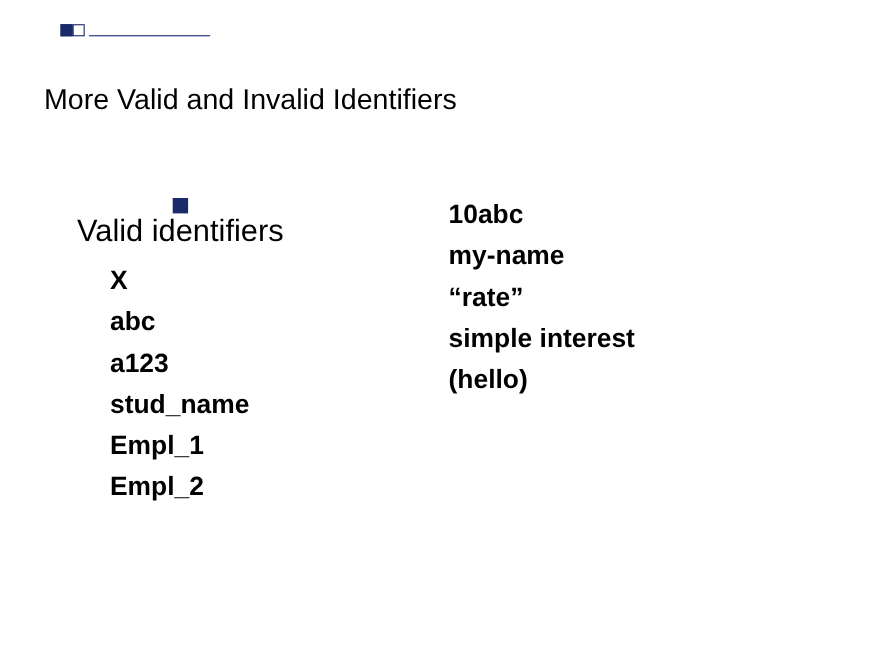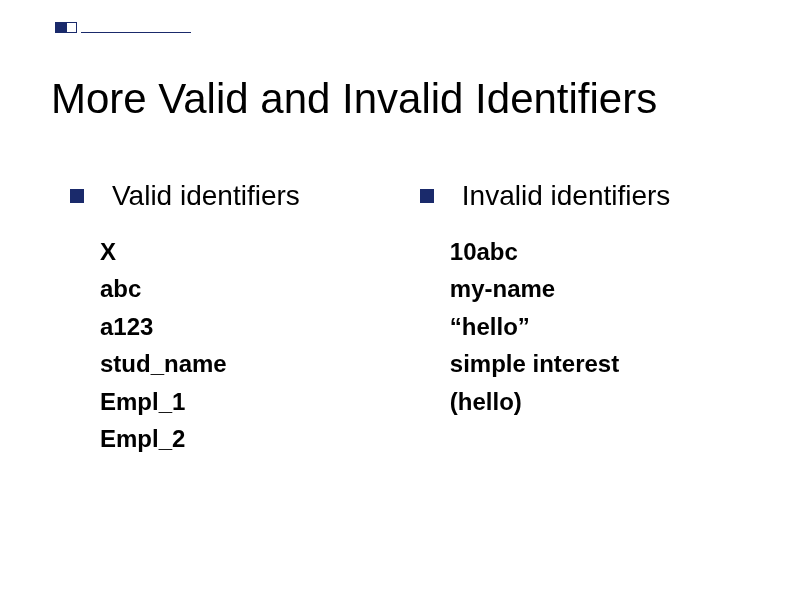--- a/index.html
+++ b/index.html
@@ -30,43 +30,44 @@
   .decor .line {
     border-bottom: 1px solid #1a2a6b;
     width: 110px;
     height: 1px;
     margin-left: 4px;
     margin-bottom: 0px;
   }
   .title {
     position: absolute;
     top: 75px;
-    left: 51px;
-    font-size: 42px;
+    left: 40px;
+    font-size: 26px;
     font-weight: 400;
     letter-spacing: 0px;
   }
   .columns {
     position: absolute;
     top: 180px;
     left: 70px;
     right: 40px;
     display: flex;
     justify-content: flex-start;
     gap: 120px;
   }
   .col {
     display: flex;
     flex-direction: column;
   }
   .col-heading {
     display: flex;
     align-items: center;
-    gap: 28px;
-    margin-bottom: 24px;
+    gap: 0;
+    margin-bottom: 14px;
+    flex-direction: column;
   }
   .bullet {
     width: 14px;
     height: 14px;
     background: #1a2a6b;
     flex: 0 0 auto;
   }
   .heading-text {
     font-size: 28px;
   }
@@ -104,26 +105,22 @@
       <div class="item">X</div>
       <div class="item">abc</div>
       <div class="item">a123</div>
       <div class="item">stud_name</div>
       <div class="item">Empl_1</div>
       <div class="item">Empl_2</div>
     </div>
   </div>
 
   <div class="col">
-    <div class="col-heading">
-      <div class="bullet"></div>
-      <div class="heading-text">Invalid identifiers</div>
-    </div>
     <div class="items">
       <div class="item">10abc</div>
       <div class="item">my-name</div>
-      <div class="item">“hello”</div>
+      <div class="item">“rate”</div>
       <div class="item">simple interest</div>
       <div class="item">(hello)</div>
     </div>
   </div>
 
 </div>
 
 </body></html>

